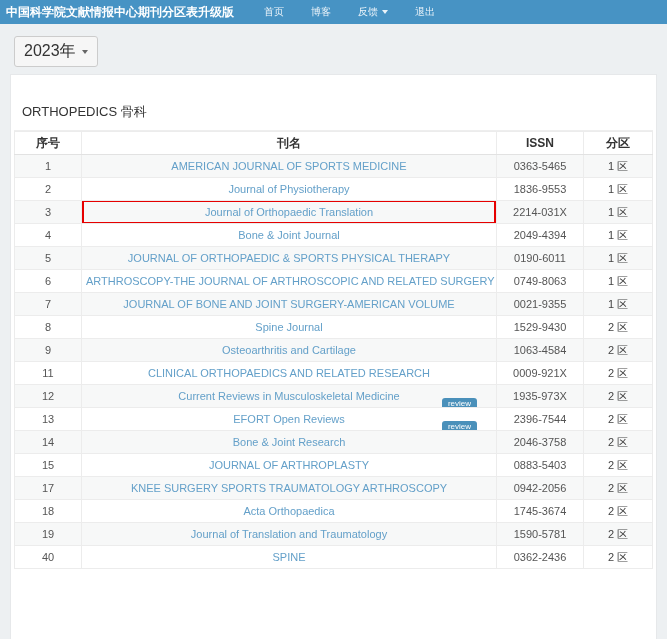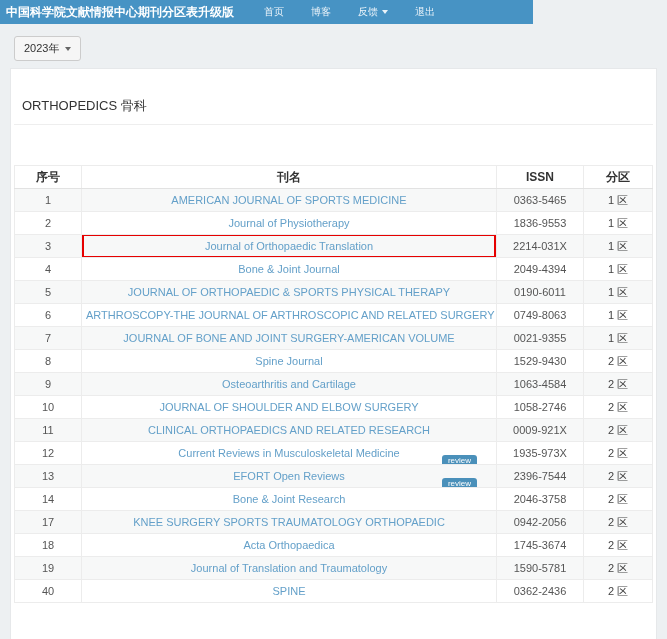--- a/index.html
+++ b/index.html
@@ -4,31 +4,31 @@
 <style>
   * { margin:0; padding:0; box-sizing:border-box; }
   html,body { width:667px; height:639px; overflow:hidden; }
   body {
     font-family:"Liberation Sans","DejaVu Sans",sans-serif;
     background:#edf0f2; color:#333;
   }
   
   .navbar {
     height:24px; background:#4793c4; display:flex; align-items:center;
-    padding:0 6px; width:533px;
+    padding:0 6px; width:667px;
   }
   .navbar-brand { color:#fff; font-size:12px; font-weight:bold; margin-right:30px; white-space:nowrap; cursor:pointer; }
   .nav-item { color:#eaf3f9; font-size:10px; margin-right:27px; white-space:nowrap; cursor:pointer; display:flex; align-items:center; gap:4px; }
   .caret { display:inline-block; width:0; height:0; border-left:3px solid transparent; border-right:3px solid transparent; border-top:4px solid #eaf3f9; }
   .caret.dark { border-top-color:#666; }
   
   .year-row { padding:12px 0 7px 14px; }
   .year-btn {
     display:inline-flex; align-items:center; gap:6px;
-    font-size:11px; color:#333; background:#f6f6f6;
+    font-size:16px; color:#333; background:#f6f6f6;
     border:1px solid #ccc; border-radius:3px; padding:4px 9px; cursor:pointer;
     font-family:inherit;
   }
   
   .panel {
     margin:0 10px; background:#fff; border:1px solid #e6e8ea;
     min-height:575px; padding:0 3px;
   }
   .panel-title { font-size:13px; color:#333; padding:28px 8px 9px; border-bottom:1px solid #eee; }
   
@@ -37,21 +37,21 @@
     flex:1; height:23px; border:1px solid #ccc; border-right:none;
     border-radius:3px 0 0 3px; padding:0 8px; font-size:11px; color:#333;
     font-family:inherit; outline:none;
   }
   .search-input::placeholder { color:#aaa; }
   .search-btn {
     width:57px; height:23px; background:#4793c4; color:#fff; border:1px solid #4187b5;
     border-radius:0 3px 3px 0; font-size:11px; cursor:pointer; font-family:inherit;
   }
   
-  table { width:100%; border-collapse:collapse; table-layout:fixed;margin-top:40px; }
+  table { width:100%; border-collapse:collapse; table-layout:fixed; }
   col.c-index { width:67px; } col.c-issn { width:87px; } col.c-zone { width:69px; }
   th, td {
     border:1px solid #ececec; text-align:center; font-size:11px;
     height:23px; padding:0 4px; overflow:hidden; white-space:nowrap;
   }
   thead th { font-size:12px; font-weight:bold; color:#333; border-bottom:1px solid #e2e2e2; background:#fff; }
   tbody tr:nth-child(odd) td { background:#f7f8f8; }
   td.cell-index, td.cell-issn { color:#555; }
   td.cell-zone { color:#444; }
   .journal-link { color:#64a0c9; text-decoration:none; cursor:pointer; }
@@ -175,28 +175,20 @@
   </tr>
         <tr class="journal-row">
     <td class="cell-index"><span>9</span></td>
     <td class="cell-name">
       <a class="journal-link">Osteoarthritis and Cartilage</a>
     </td>
     <td class="cell-issn"><span>1063-4584</span></td>
     <td class="cell-zone"><span>2</span> <span>区</span></td>
   </tr>
         <tr class="journal-row">
-    <td class="cell-index"><span>10</span></td>
-    <td class="cell-name">
-      <a class="journal-link">JOURNAL OF SHOULDER AND ELBOW SURGERY</a>
-    </td>
-    <td class="cell-issn"><span>1058-2746</span></td>
-    <td class="cell-zone"><span>2</span> <span>区</span></td>
-  </tr>
-        <tr class="journal-row">
     <td class="cell-index"><span>11</span></td>
     <td class="cell-name">
       <a class="journal-link">CLINICAL ORTHOPAEDICS AND RELATED RESEARCH</a>
     </td>
     <td class="cell-issn"><span>0009-921X</span></td>
     <td class="cell-zone"><span>2</span> <span>区</span></td>
   </tr>
         <tr class="journal-row">
     <td class="cell-index"><span>12</span></td>
     <td class="cell-name">
@@ -215,23 +207,31 @@
   </tr>
         <tr class="journal-row">
     <td class="cell-index"><span>14</span></td>
     <td class="cell-name">
       <a class="journal-link">Bone &amp; Joint Research</a>
     </td>
     <td class="cell-issn"><span>2046-3758</span></td>
     <td class="cell-zone"><span>2</span> <span>区</span></td>
   </tr>
         <tr class="journal-row">
+    <td class="cell-index"><span>15</span></td>
+    <td class="cell-name">
+      <a class="journal-link">JOURNAL OF ARTHROPLASTY</a>
+    </td>
+    <td class="cell-issn"><span>0883-5403</span></td>
+    <td class="cell-zone"><span>2</span> <span>区</span></td>
+  </tr>
+        <tr class="journal-row">
     <td class="cell-index"><span>17</span></td>
     <td class="cell-name">
-      <a class="journal-link">KNEE SURGERY SPORTS TRAUMATOLOGY ORTHOPAEDIC</a>
+      <a class="journal-link">KNEE SURGERY SPORTS TRAUMATOLOGY ARTHROSCOPY</a>
     </td>
     <td class="cell-issn"><span>0942-2056</span></td>
     <td class="cell-zone"><span>2</span> <span>区</span></td>
   </tr>
         <tr class="journal-row">
     <td class="cell-index"><span>18</span></td>
     <td class="cell-name">
       <a class="journal-link">Acta Orthopaedica</a>
     </td>
     <td class="cell-issn"><span>1745-3674</span></td>

